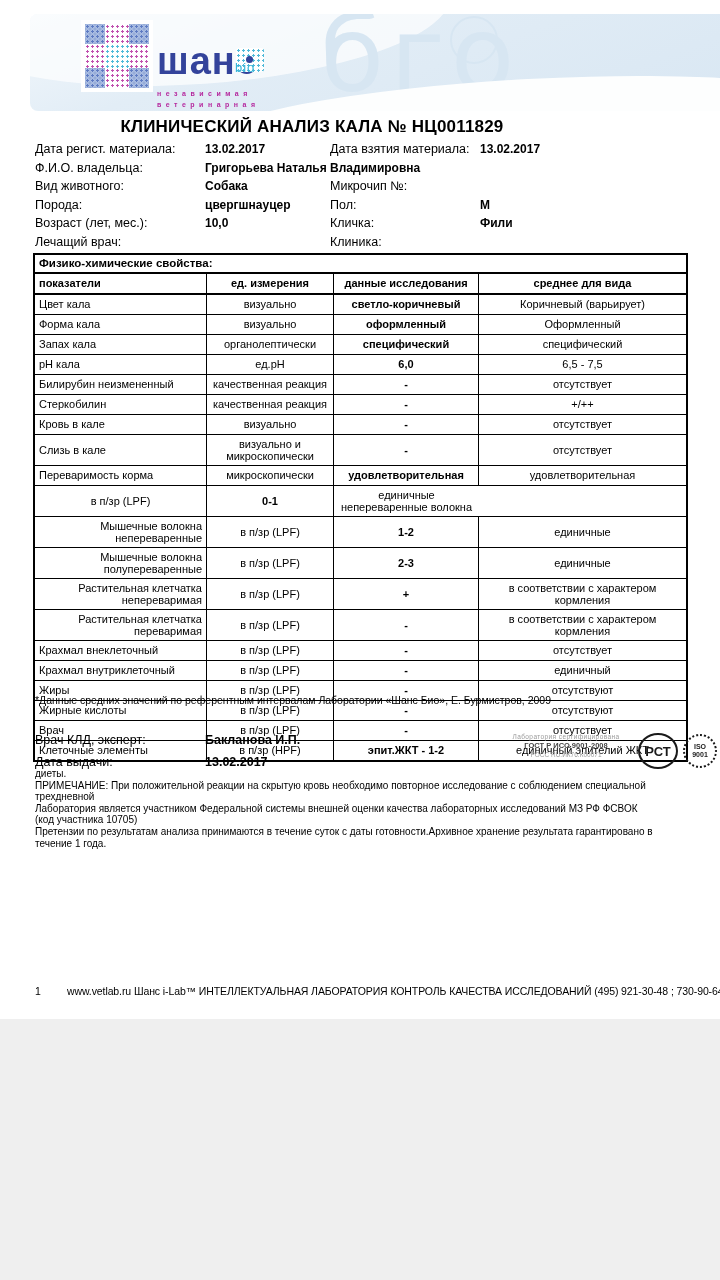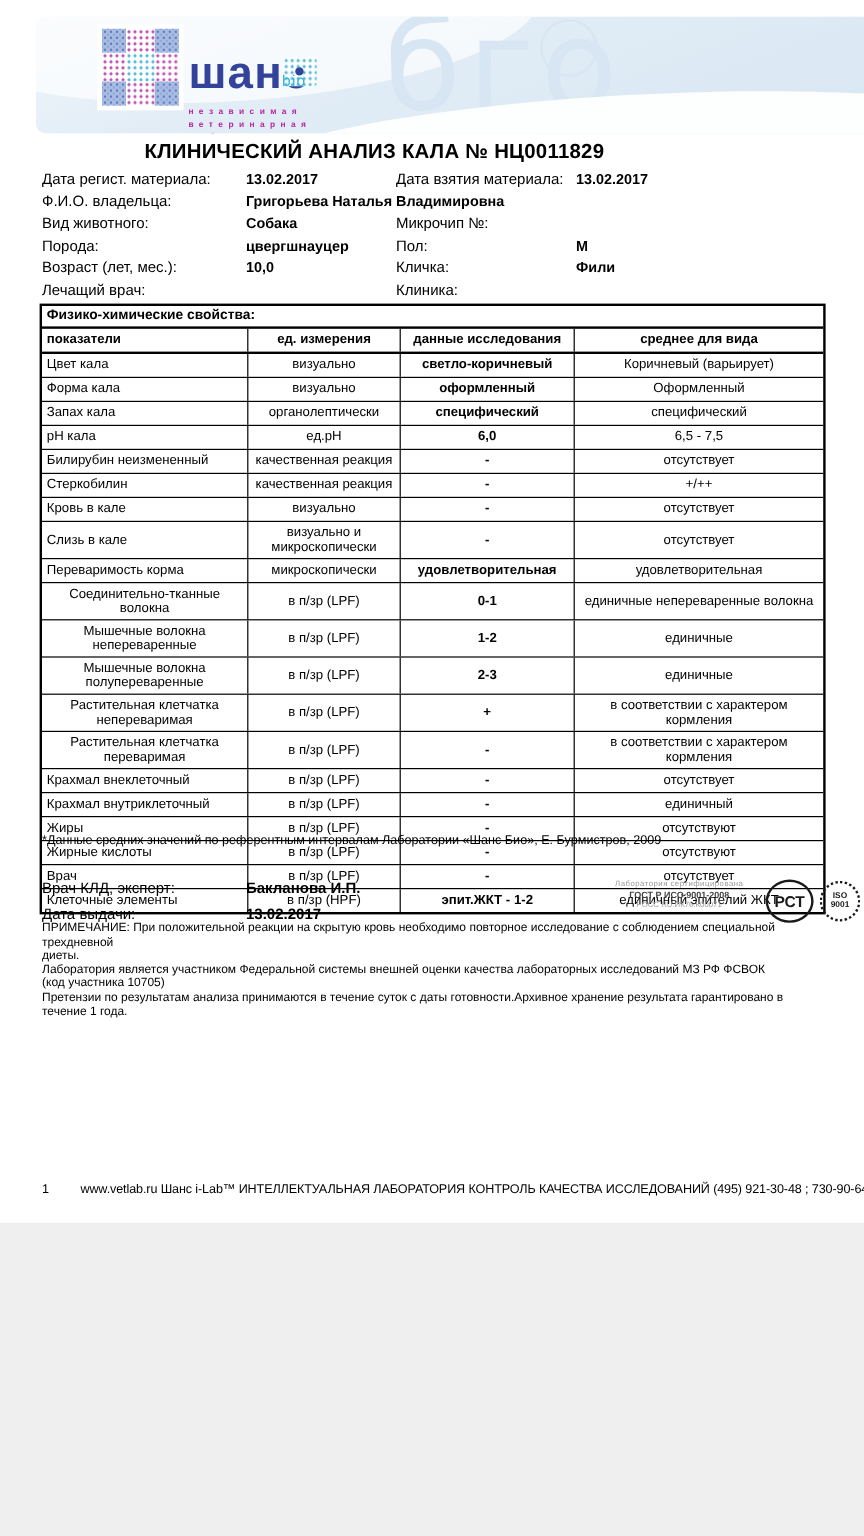--- a/index.html
+++ b/index.html
@@ -95,21 +95,21 @@
   .sec-title { font-size:11.5px; font-weight:bold; padding:2px 4px 3px; border-bottom:2px solid #000; }
   .t-row { display:grid; grid-template-columns:172px 127px 145px 1fr; border-bottom:1px solid #000; }
   .t-row.head { border-bottom:2px solid #000; }
   .t-row:last-child { border-bottom:none; }
   .t-cell {
     font-size:11px; line-height:12.5px; padding:2.5px 4px; min-height:19px;
     display:flex; align-items:center; justify-content:center; text-align:center;
     border-right:1px solid #000;
   }
   .t-cell:last-child { border-right:none; }
-  .t-cell.name { justify-content:flex-start; text-align:center; }
+  .t-cell.name { justify-content:flex-start; text-align:right; }
   .t-row.head .t-cell { font-weight:bold; }
   .t-cell.res { font-weight:bold; }
 
   
   .footnote { position:absolute; left:35px; top:694px; font-size:10.5px; }
   .sig-row { position:absolute; left:35px; display:grid; grid-template-columns:170px 1fr; align-items:center; }
   .sig-row .lab { font-size:12.5px; }
   .sig-row .val { font-size:12.5px; font-weight:bold; }
   .sig-doctor { top:733px; }
   .sig-date { top:755px; }
@@ -288,21 +288,20 @@
         </div>
 
         <div class="t-row">
           <div class="t-cell name">Переваримость корма</div>
           <div class="t-cell">микроскопически</div>
           <div class="t-cell res">удовлетворительная</div>
           <div class="t-cell">удовлетворительная</div>
         </div>
 
         <div class="t-row">
-          <div class="t-cell name">Соединительно-тканные волокна</div>
           <div class="t-cell">в п/зр (LPF)</div>
           <div class="t-cell res">0-1</div>
           <div class="t-cell">единичные непереваренные волокна</div>
         </div>
 
         <div class="t-row">
           <div class="t-cell name">Мышечные волокна непереваренные</div>
           <div class="t-cell">в п/зр (LPF)</div>
           <div class="t-cell res">1-2</div>
           <div class="t-cell">единичные</div>
@@ -392,22 +391,22 @@
   <div class="badges">
     <div class="badge-rst">РСТ</div>
     <div class="badge-iso">
       <span>ISO</span>
       <span>9001</span>
     </div>
   </div>
 
   <div class="notes">
 
-  <div>ПРИМЕЧАНИЕ: При положительной реакции на скрытую кровь необходимо повторное исследование с соблюдением специальной трехдневной</div>
-      <div>диеты.</div>
+  <div>диеты.</div>
+      <div>ПРИМЕЧАНИЕ: При положительной реакции на скрытую кровь необходимо повторное исследование с соблюдением специальной трехдневной</div>
       <div>Лаборатория является участником Федеральной системы внешней оценки качества лабораторных исследований МЗ РФ ФСВОК</div>
       <div>(код участника 10705)</div>
       <div>Претензии по результатам анализа принимаются в течение суток с даты готовности.Архивное хранение результата гарантировано в течение 1 года.</div>
     </div>
 
   <div class="page-footer">
     <span class="num">1</span>
     <span class="txt">www.vetlab.ru Шанс i-Lab™ ИНТЕЛЛЕКТУАЛЬНАЯ ЛАБОРАТОРИЯ КОНТРОЛЬ КАЧЕСТВА ИССЛЕДОВАНИЙ (495) 921-30-48 ; 730-90-64</span>
   </div>
 

